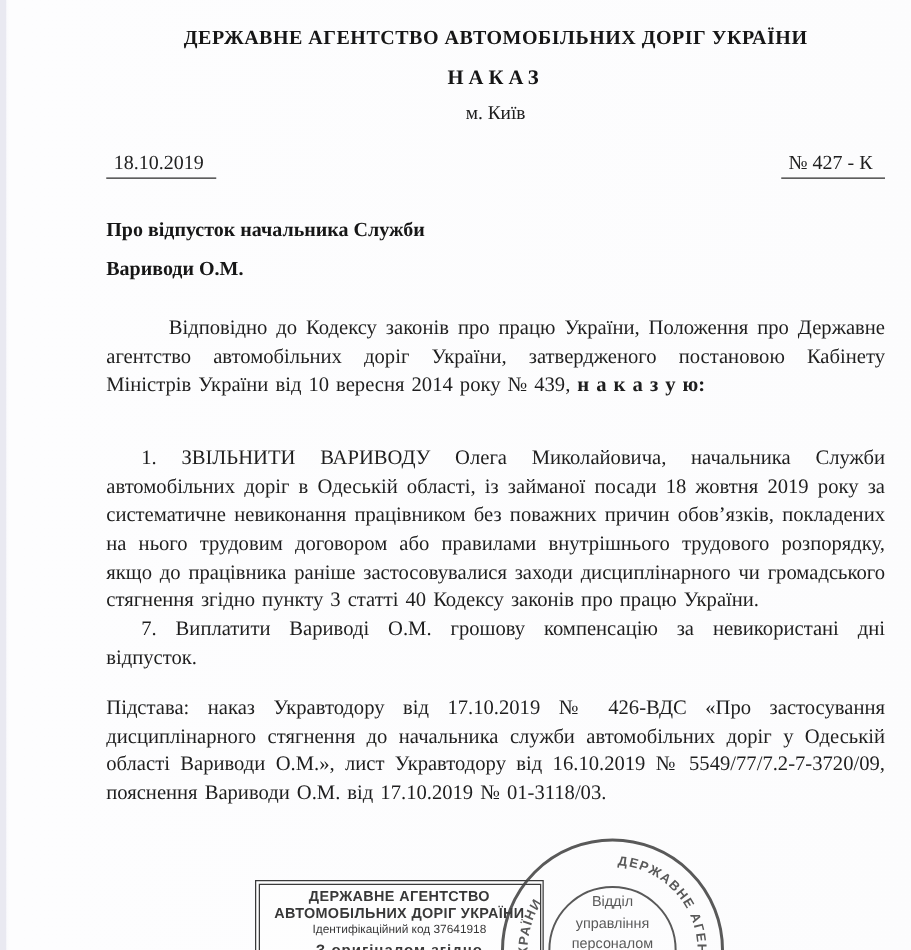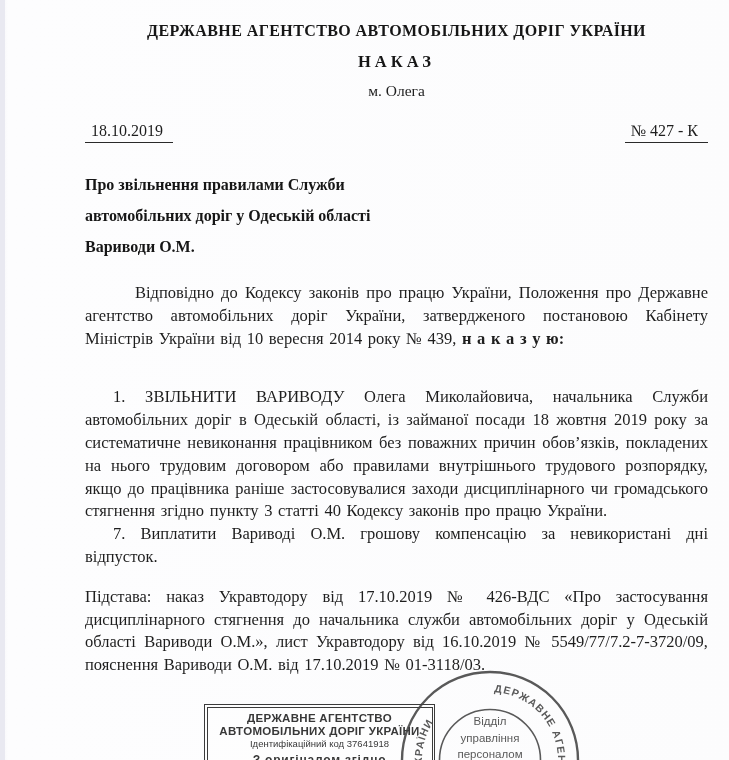--- a/index.html
+++ b/index.html
@@ -126,30 +126,29 @@
 </head>
 <body>
 
 <div class="page">
   <div class="page-edge"></div>
 
   <div class="content">
 
     <div class="agency-title">ДЕРЖАВНЕ АГЕНТСТВО АВТОМОБІЛЬНИХ ДОРІГ УКРАЇНИ</div>
     <div class="doc-type">НАКАЗ</div>
-    <div class="city">м. Олега</div>
+    <div class="city">м. Київ</div>
 
     <div class="date-row">
       <span class="underlined">18.10.2019</span>
       <span class="underlined">№ 427 - К</span>
     </div>
 
     <div class="subject">
-      <div>Про звільнення правилами Служби</div>
-      <div>автомобільних доріг у Одеській області</div>
+      <div>Про відпусток начальника Служби</div>
       <div>Вариводи О.М.</div>
     </div>
 
     <p class="para preamble"><span>Відповідно до Кодексу законів про працю України, Положення про Державне агентство автомобільних доріг України, затвердженого постановою Кабінету Міністрів України від 10 вересня 2014 року № 439, </span><span class="decree-word">н а к а з у ю:</span></p>
 
     <p class="para item-1">1. ЗВІЛЬНИТИ ВАРИВОДУ Олега Миколайовича, начальника Служби автомобільних доріг в Одеській області, із займаної посади 18 жовтня 2019 року за систематичне невиконання працівником без поважних причин обов’язків, покладених на нього трудовим договором або правилами внутрішнього трудового розпорядку, якщо до працівника раніше застосовувалися заходи дисциплінарного чи громадського стягнення згідно пункту 3 статті 40 Кодексу законів про працю України.</p>
     <p class="para item-2">7. Виплатити Вариводі О.М. грошову компенсацію за невикористані дні відпусток.</p>
 
     <p class="para basis">Підстава: наказ Укравтодору від 17.10.2019 № 426-ВДС «Про застосування дисциплінарного стягнення до начальника служби автомобільних доріг у Одеській області Вариводи О.М.», лист Укравтодору від 16.10.2019 № 5549/77/7.2-7-3720/09, пояснення Вариводи О.М. від 17.10.2019 № 01-3118/03.</p>
   </div>

